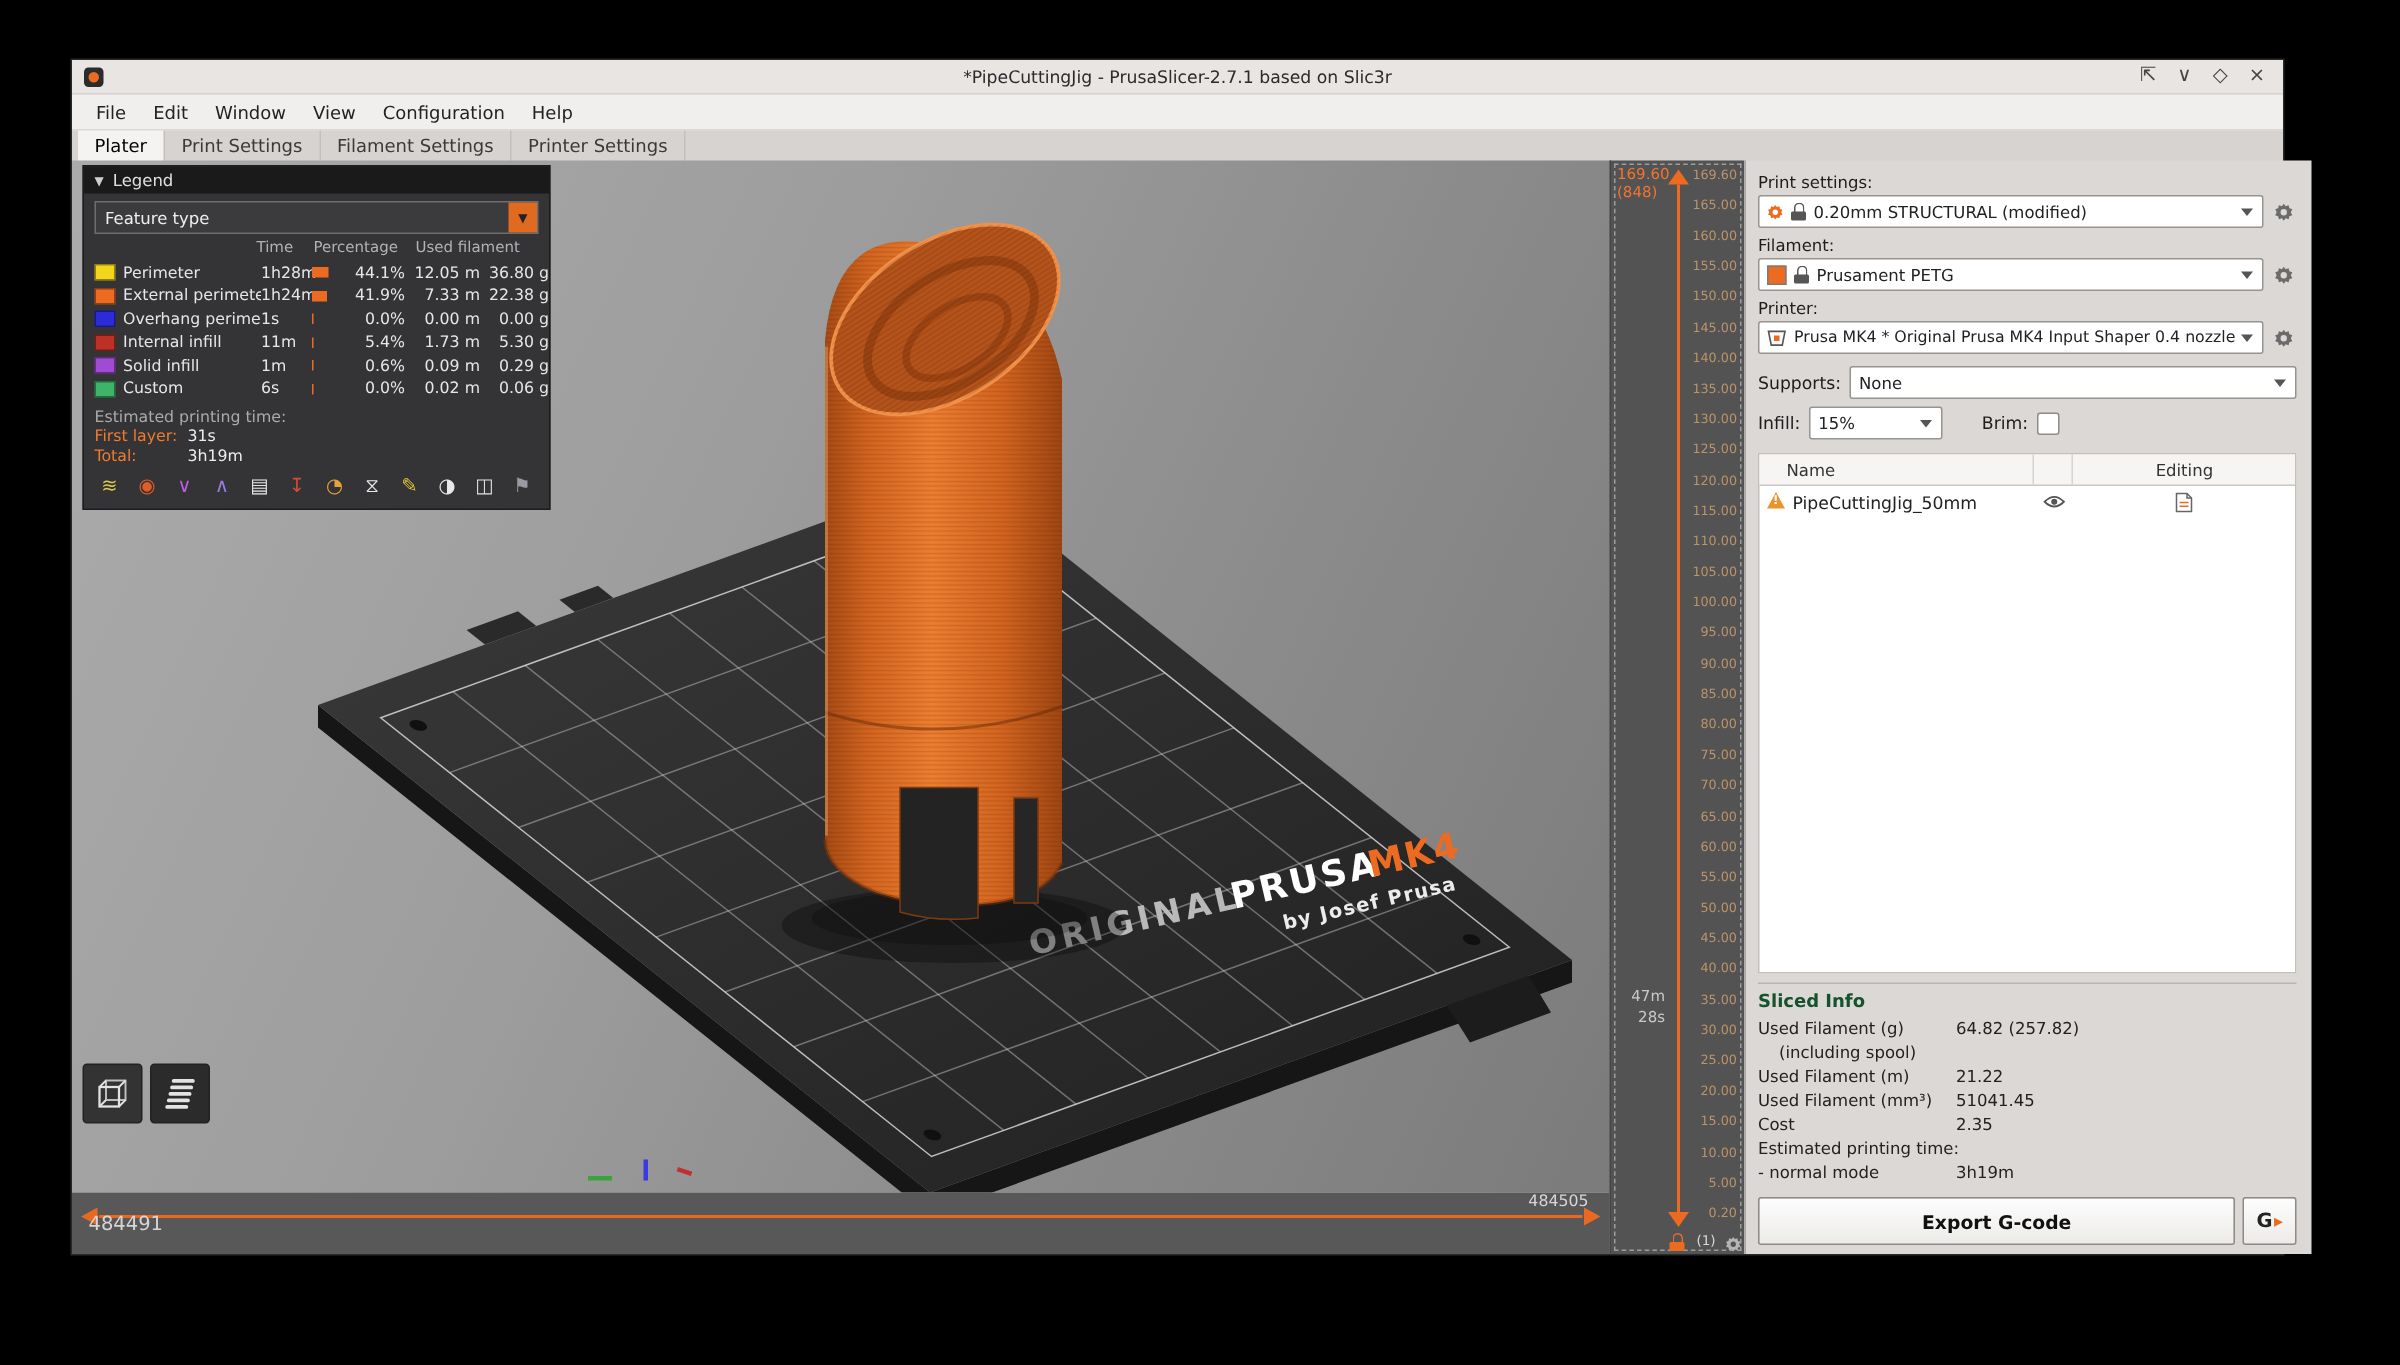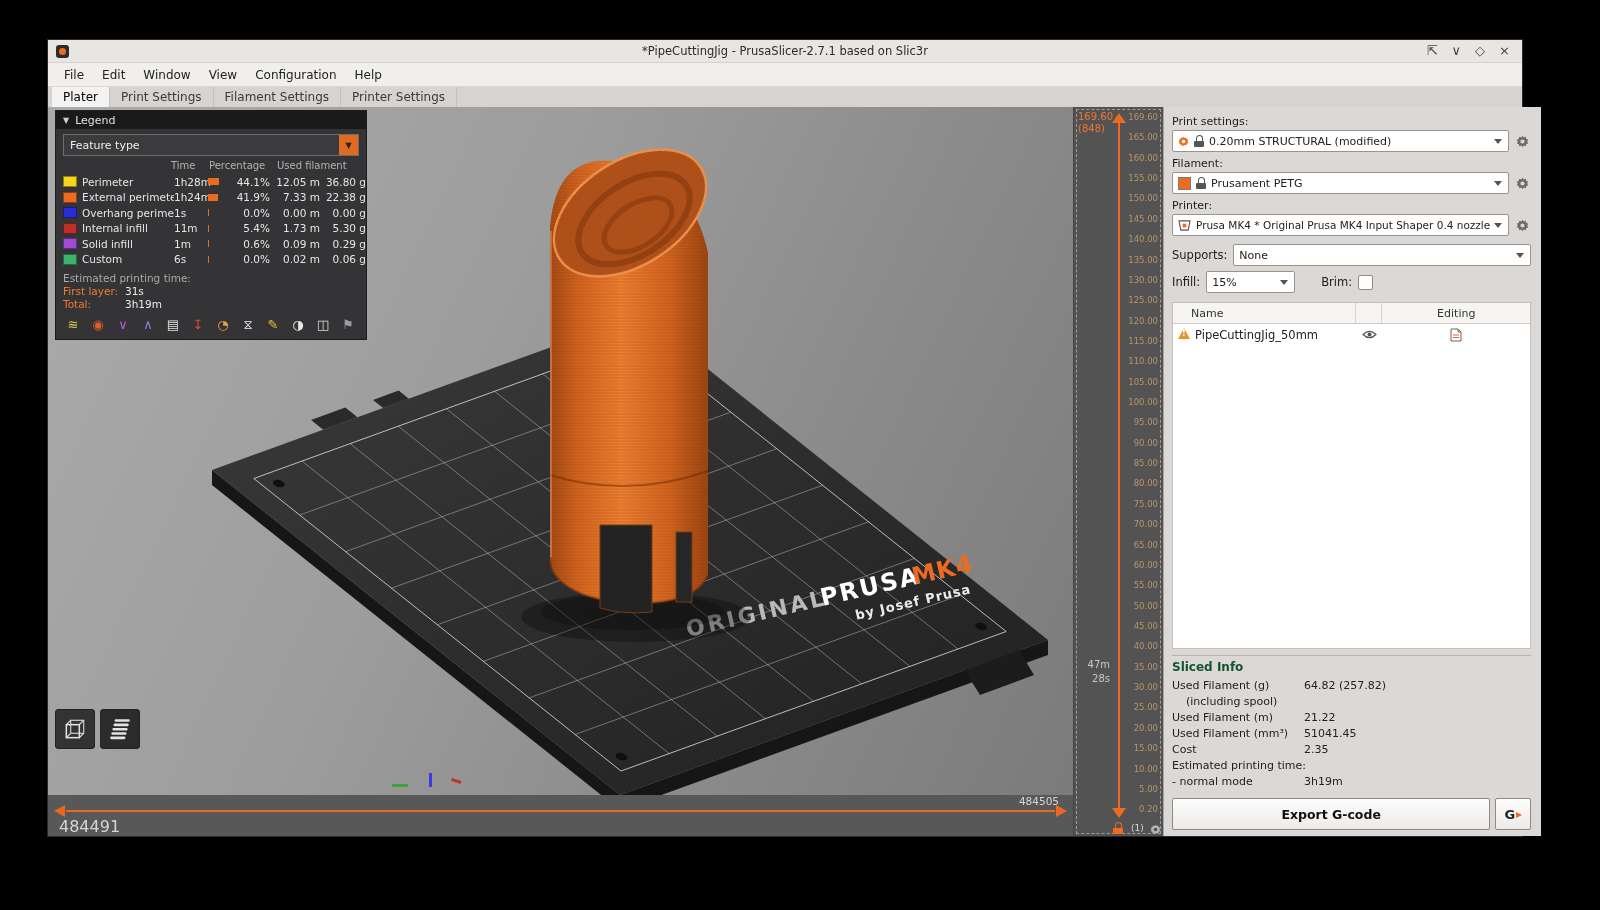--- a/index.html
+++ b/index.html
@@ -67,21 +67,21 @@
   
   .view-toggles{position:absolute;left:7px;bottom:46px;display:flex;gap:5px;z-index:4;}
   .vt-tile{width:38px;height:38px;background:#333;border:1px solid #222;border-radius:3px;
            display:flex;align-items:center;justify-content:center;color:#e3e3e3;}
   .vt-tile.second{background:#2b2b2b;}
   .hstrip{position:absolute;left:0;bottom:0;width:1025px;height:41px;background:#585858;}
   .hline{position:absolute;left:18px;right:18px;top:15px;height:2px;background:#e8691f;}
   .harrow-l{position:absolute;left:6px;top:10px;width:0;height:0;border-top:6px solid transparent;border-bottom:6px solid transparent;border-right:11px solid #e8691f;}
   .harrow-r{position:absolute;right:6px;top:10px;width:0;height:0;border-top:6px solid transparent;border-bottom:6px solid transparent;border-left:11px solid #e8691f;}
   .hval-r{position:absolute;right:14px;top:0px;font-size:10.5px;color:#d6d6d6;}
-  .hval-l{position:absolute;left:11px;bottom:0;font-size:16px;color:#d6d6d6;text-align:center;}
+  .hval-l{position:absolute;left:11px;bottom:12px;font-size:13px;color:#d6d6d6;text-align:center;}
 
   
   .ruler{width:89px;height:729px;flex:none;background:#535353;position:relative;border-left:1px solid #454545;}
   .ruler-box{position:absolute;inset:2px;border:1px dashed #9d9d9d;}
   .vticks{position:absolute;top:6px;bottom:22px;right:5px;display:flex;flex-direction:column;
           justify-content:space-between;align-items:flex-end;}
   .vtick{font-size:8.5px;line-height:1;color:#bb9468;}
   .vline{position:absolute;left:44px;top:16px;bottom:28px;width:2px;background:#ed6b21;}
   .varrow-up{position:absolute;left:38px;top:6px;width:0;height:0;border-left:7px solid transparent;border-right:7px solid transparent;border-bottom:10px solid #ed6b21;}
   .varrow-dn{position:absolute;left:38px;bottom:18px;width:0;height:0;border-left:7px solid transparent;border-right:7px solid transparent;border-top:10px solid #ed6b21;}

